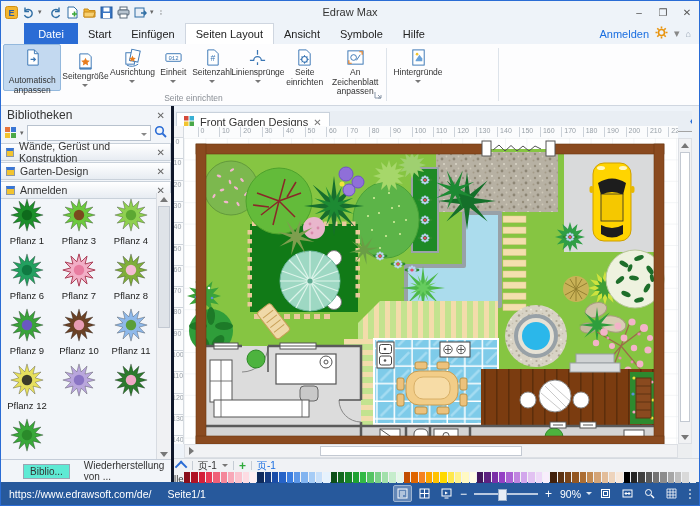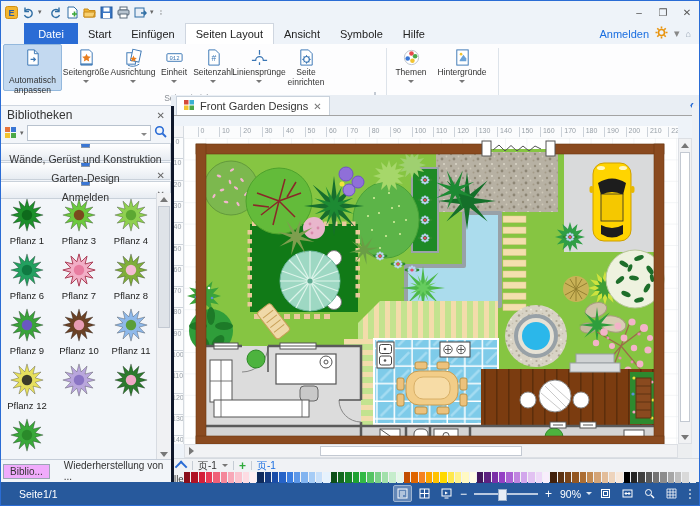--- a/index.html
+++ b/index.html
@@ -30,38 +30,38 @@
   .rglabel{position:absolute;bottom:0;left:0;right:0;text-align:center;font-size:8.5px;color:#8a8f96;height:12px;}
   .launcher{position:absolute;right:2px;bottom:2px;}
   .vsep{position:absolute;top:4px;bottom:4px;width:1px;background:#dde3ea;}
   
   .sidebar{position:absolute;top:105px;left:0;width:170px;bottom:23px;background:#f2f5f9;border-right:3px solid #0f172a;z-index:3;}
   .sb-header{height:18px;display:flex;align-items:center;padding:0 6px;font-size:12px;color:#333;}
   .sb-x{margin-left:auto;color:#666;font-size:10px;}
   .sb-search{height:18px;display:flex;align-items:center;gap:3px;padding:0 4px;}
   .sb-input{flex:1;height:14px;background:#fff;border:1px solid #b8c2ce;display:flex;align-items:center;justify-content:flex-end;padding-right:3px;}
   .sb-input .dcaret{width:0;height:0;border:3px solid transparent;border-top-color:#888;margin-top:5px;}
-  .sb-sec{height:16px;background:linear-gradient(#ffffff,#e7ecf2);border:1px solid #c9d1da;border-left:none;display:flex;align-items:center;gap:5px;font-size:10.5px;color:#333;padding:0 5px;margin-top:1px;flex-direction:column;}
+  .sb-sec{height:16px;background:linear-gradient(#ffffff,#e7ecf2);border:1px solid #c9d1da;border-left:none;display:flex;align-items:center;gap:5px;font-size:10.5px;color:#333;padding:0 5px;margin-top:1px;}
   .sec-ic{width:9px;height:9px;background:#f2c430;border:1px solid #8a97a8;border-top:3px solid #3a76d4;box-sizing:border-box;}
   .plants{position:absolute;top:87px;left:0;right:14px;bottom:22px;overflow:hidden;}
   .pgrid{display:grid;grid-template-columns:repeat(3,52px);}
   .pcell{height:55px;display:flex;flex-direction:column;align-items:center;justify-content:flex-end;}
   .pcell svg{width:38px;height:38px;}
   .plabel{font-size:9.5px;color:#222;height:13px;white-space:nowrap;}
   .sb-scroll{position:absolute;right:0;top:87px;bottom:22px;width:14px;background:#f0f1f3;border-left:1px solid #d8dce2;}
   .sb-scroll .thumb{position:absolute;left:1px;right:1px;top:13px;height:120px;background:#dfe3e8;border:1px solid #c3c9d2;}
   .arr{position:absolute;left:0;right:0;height:12px;display:flex;align-items:center;justify-content:center;}
   .tri-up{width:0;height:0;border:4px solid transparent;border-bottom:5px solid #777;margin-top:-4px;}
   .tri-down{width:0;height:0;border:4px solid transparent;border-top:5px solid #777;margin-bottom:-4px;}
   .tri-right{width:0;height:0;border:4px solid transparent;border-left:5px solid #777;margin-right:-4px;}
   .sb-footer{position:absolute;left:0;right:0;bottom:0;height:22px;border-top:1px solid #c5cdd8;display:flex;align-items:center;font-size:10px;color:#333;background:#f2f5f9;}
-  .biblio-tab{border:1px solid #9aa6b4;background:#f0abfc;padding:1px 6px;margin-left:2px;}
+  .biblio-tab{border:1px solid #9aa6b4;background:#5eead4;padding:1px 6px;margin-left:22px;}
   .wieder{margin-left:14px;}
   
-  .tabbar{position:absolute;left:170px;top:94px;right:0;height:20px;background:#e9eef4;border-bottom:1px solid #a3a3a3;}
+  .tabbar{position:absolute;left:170px;top:110px;right:0;height:20px;background:#e9eef4;border-bottom:1px solid #a3a3a3;}
   .doctab{position:absolute;left:5px;top:1px;height:18px;background:#fff;border:1px solid #c9d2dc;border-bottom:none;display:flex;align-items:center;gap:5px;padding:0 7px;font-size:11px;color:#333;}
   .tab-x{color:#777;font-size:10px;}
   .tab-collapse{position:absolute;right:5px;top:2px;color:#2a6cd5;font-size:13px;font-weight:bold;}
   .corner{position:absolute;left:170px;top:125px;width:13px;height:12px;background:#f5f6f8;border-right:1px solid #d5dae0;border-bottom:1px solid #d5dae0;box-sizing:border-box;}
   .hruler{position:absolute;left:183px;top:125px;width:494px;height:12px;background:#fbfcfd;border-bottom:1px solid #d5dae0;overflow:hidden;font-size:7px;color:#98a0a8;}
   .htick{position:absolute;top:1px;height:10px;border-left:1px solid #cdd3da;padding-left:2px;}
   .vruler{position:absolute;left:170px;top:137px;width:13px;height:306px;background:#fbfcfd;border-right:1px solid #d5dae0;overflow:hidden;font-size:7px;color:#98a0a8;box-sizing:border-box;}
   .vtick{position:absolute;left:1px;right:0;border-top:1px solid #cdd3da;text-align:center;}
   .canvas{position:absolute;left:183px;top:137px;width:494px;height:306px;background:#fff;overflow:hidden;}
   .vscroll{position:absolute;left:677px;top:137px;width:14px;height:306px;background:#f1f2f4;border:1px solid #dcdfe4;box-sizing:border-box;}
@@ -149,20 +149,21 @@
         </span>
       <span class="ic">
           <svg width="13" height="13" viewBox="0 0 13 13">
             <rect x="1" y="2" width="9" height="9" fill="#e8eef6" stroke="#2e6da4"></rect>
             <path d="M7 7h5M10 4.8 12.2 7 10 9.2" fill="none" stroke="#2e6da4" stroke-width="1.3"></path>
           </svg>
         </span>
       <span class="mini">▾</span>
       <span class="mini">⁞</span>
     </div>
+    <div class="win-title">Edraw Max</div>
     <div class="winctl">
       <span>–</span>
       <span>❐</span>
       <span>✕</span>
     </div>
   </div>
 
   <div class="menubar">
     <div id="menu-tabs" style="display:flex;">
         <span class="mtab file">Datei</span>
@@ -190,21 +191,21 @@
     <div class="rgroup" style="left:2px;width:381px;">
       <div class="rbtns">
         <div class="rbtn selected" style="width:59px;">
           <span class="ricon"><svg width="19" height="19" viewBox="0 0 20 20">
                 <path d="M5 2h7l4 4v12H5z" fill="#fff" stroke="#3a76b4"></path>
                 <path d="M12 2v4h4" fill="none" stroke="#3a76b4"></path>
                 <path d="M8 12h5M11 10l2 2-2 2" fill="none" stroke="#3a76b4" stroke-width="1.2"></path>
               </svg></span>
           <span>Automatisch anpassen</span>
         </div>
-        <div class="rbtn" style="width:48px;">
+        <div class="rbtn" style="width:48px;justify-content:flex-end;">
           <span class="ricon"><svg width="19" height="19" viewBox="0 0 20 20">
                 <path d="M4 2h9l3 3v13H4z" fill="#fff" stroke="#3a76b4"></path>
                 <polygon points="10,6 11.3,8.8 14.5,9.2 12.2,11.2 12.8,14.3 10,12.7 7.2,14.3 7.8,11.2 5.5,9.2 8.7,8.8" fill="#e87d1e"></polygon>
                 <path d="M4 17h12" stroke="#3a76b4" stroke-width="1.5"></path>
               </svg></span>
           <span>Seitengröße</span>
           <span class="rcaret"></span>
         </div>
         <div class="rbtn" style="width:46px;">
           <span class="ricon"><svg width="19" height="19" viewBox="0 0 20 20">
@@ -243,40 +244,38 @@
         <div class="rbtn" style="width:44px;">
           <span class="ricon"><svg width="19" height="19" viewBox="0 0 20 20">
                 <path d="M4 2h8l4 4v12H4z" fill="#fff" stroke="#3a76b4"></path>
                 <circle cx="10" cy="12" r="3" fill="none" stroke="#3a76b4" stroke-width="1.2"></circle>
                 <g stroke="#3a76b4">
                   <path d="M10 7.5v2M10 14.5v2M5.5 12h2M12.5 12h2M7 9l1.4 1.4M11.6 13.6 13 15M13 9l-1.4 1.4M8.4 13.6 7 15"></path>
                 </g>
               </svg></span>
           <span>Seite einrichten</span>
         </div>
+        <div class="rbtn" style="width:58px;">
+          <span class="ricon"><svg width="19" height="19" viewBox="0 0 20 20">
+                <rect x="2" y="3" width="16" height="14" fill="#fff" stroke="#3a76b4"></rect>
+                <circle cx="8" cy="10" r="3" fill="none" stroke="#3a76b4"></circle>
+                <path d="M11 13 15 7" stroke="#3a76b4"></path>
+                <path d="M14 4l3 0 0 3M6 16l-3 0 0-3" fill="none" stroke="#e87d1e" stroke-width="1.2"></path>
+              </svg></span>
+          <span>An Zeichenblatt anpassen</span>
+        </div>
       </div>
       <div class="rglabel">Seite einrichten</div>
       <span class="launcher"><svg width="8" height="8" viewBox="0 0 8 8">
             <path d="M1 1v6h6M4 4l3 3M7 4v3h-3" fill="none" stroke="#8a97a8"></path>
           </svg></span>
     </div>
     <div class="vsep" style="left:385px;"></div>
     <div class="rgroup" style="left:388px;width:106px;">
       <div class="rbtns">
-        <div class="rbtn" style="width:44px;">
-          <span class="ricon"><svg width="19" height="19" viewBox="0 0 20 20">
-                <circle cx="10" cy="10" r="7.5" fill="#fff" stroke="#b8c0c8"></circle>
-                <circle cx="10" cy="5.8" r="2.4" fill="#e84a4a"></circle>
-                <circle cx="6" cy="11" r="2.4" fill="#3a76d4"></circle>
-                <circle cx="11" cy="13.4" r="2.4" fill="#f2c430"></circle>
-                <circle cx="13.8" cy="8.6" r="2.4" fill="#4aa848"></circle>
-              </svg></span>
-          <span>Themen</span>
-          <span class="rcaret"></span>
-        </div>
         <div class="rbtn" style="width:58px;">
           <span class="ricon"><svg width="19" height="19" viewBox="0 0 20 20">
                 <rect x="4" y="2" width="12" height="16" fill="#fff" stroke="#3a76b4"></rect>
                 <path d="M7 13l4-6 3 4v3H7z" fill="#6aa2d8"></path>
                 <circle cx="8.5" cy="6.5" r="1.4" fill="#f2c430"></circle>
               </svg></span>
           <span>Hintergründe</span>
           <span class="rcaret"></span>
         </div>
       </div>
@@ -986,20 +985,21 @@
         <div class="sw" style="background: rgb(115, 115, 115);"></div>
         <div class="sw" style="background: rgb(140, 140, 140);"></div>
         <div class="sw" style="background: rgb(166, 166, 166);"></div>
         <div class="sw" style="background: rgb(191, 191, 191);"></div>
         <div class="sw" style="background: rgb(217, 217, 217);"></div>
         <div class="sw" style="background: rgb(242, 242, 242);"></div>
       </div>
   </div>
 
   <div class="statusbar">
+    <span>https://www.edrawsoft.com/de/</span>
     <span class="sb-page-info">Seite1/1</span>
     <div class="status-right">
       <span class="sicon sel">
           <svg width="11" height="11" viewBox="0 0 11 11">
             <rect x="1" y="1" width="9" height="9" fill="none" stroke="#fff"></rect>
             <path d="M3 4h5M3 6h5M3 8h3" stroke="#fff"></path>
           </svg>
         </span>
       <span class="sicon">
           <svg width="11" height="11" viewBox="0 0 11 11">

